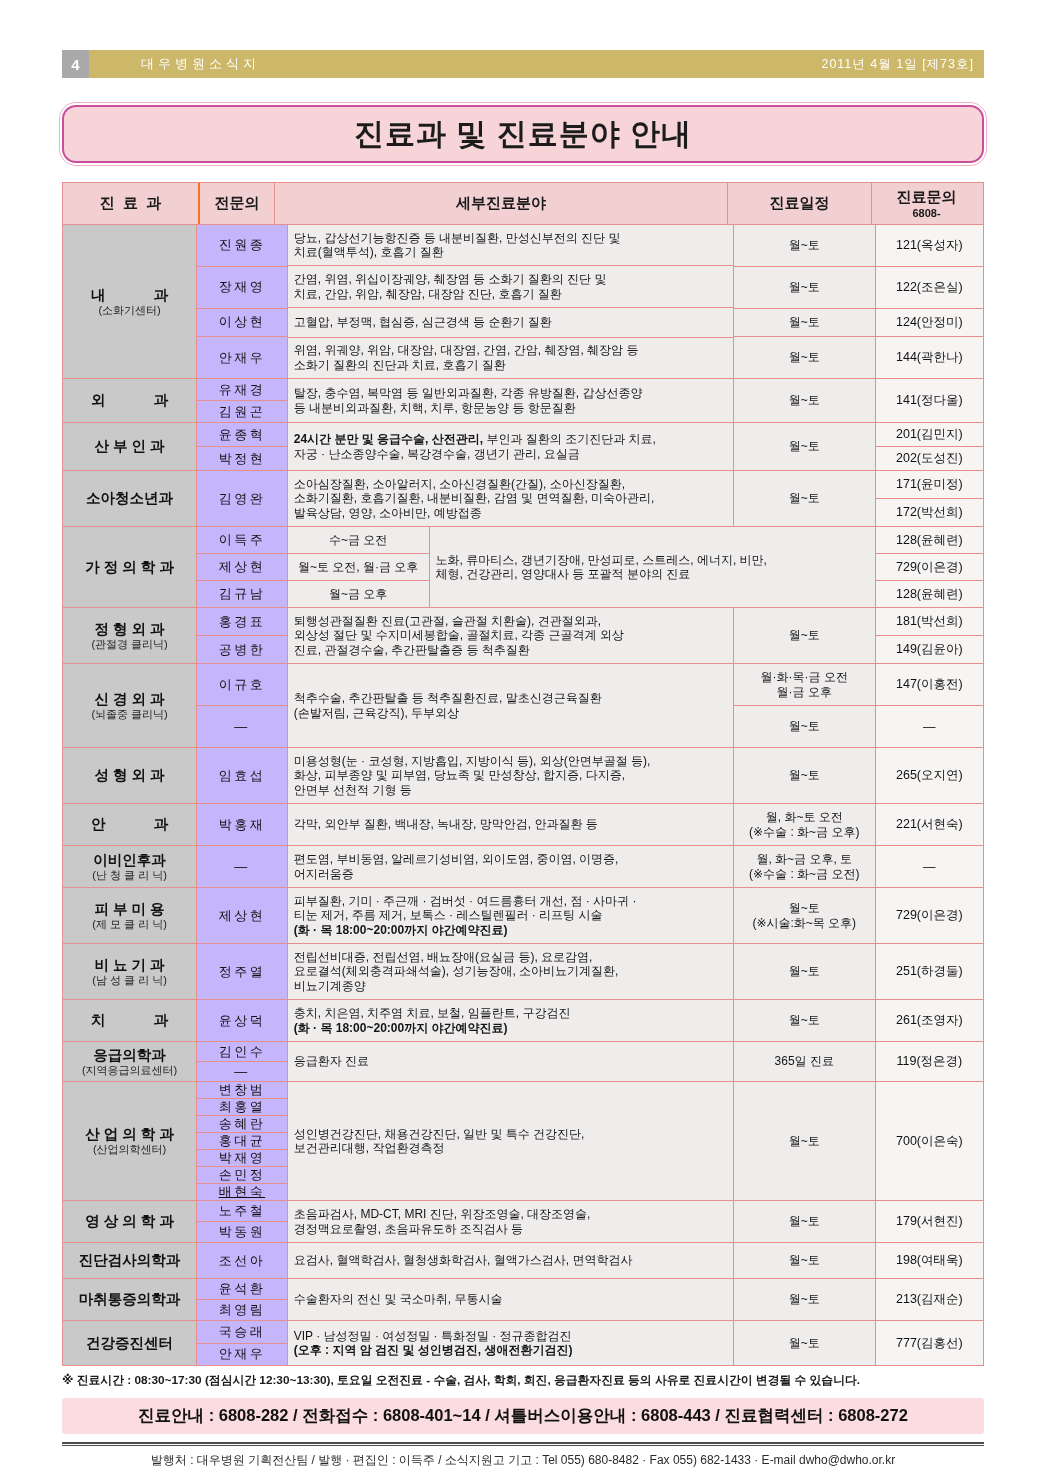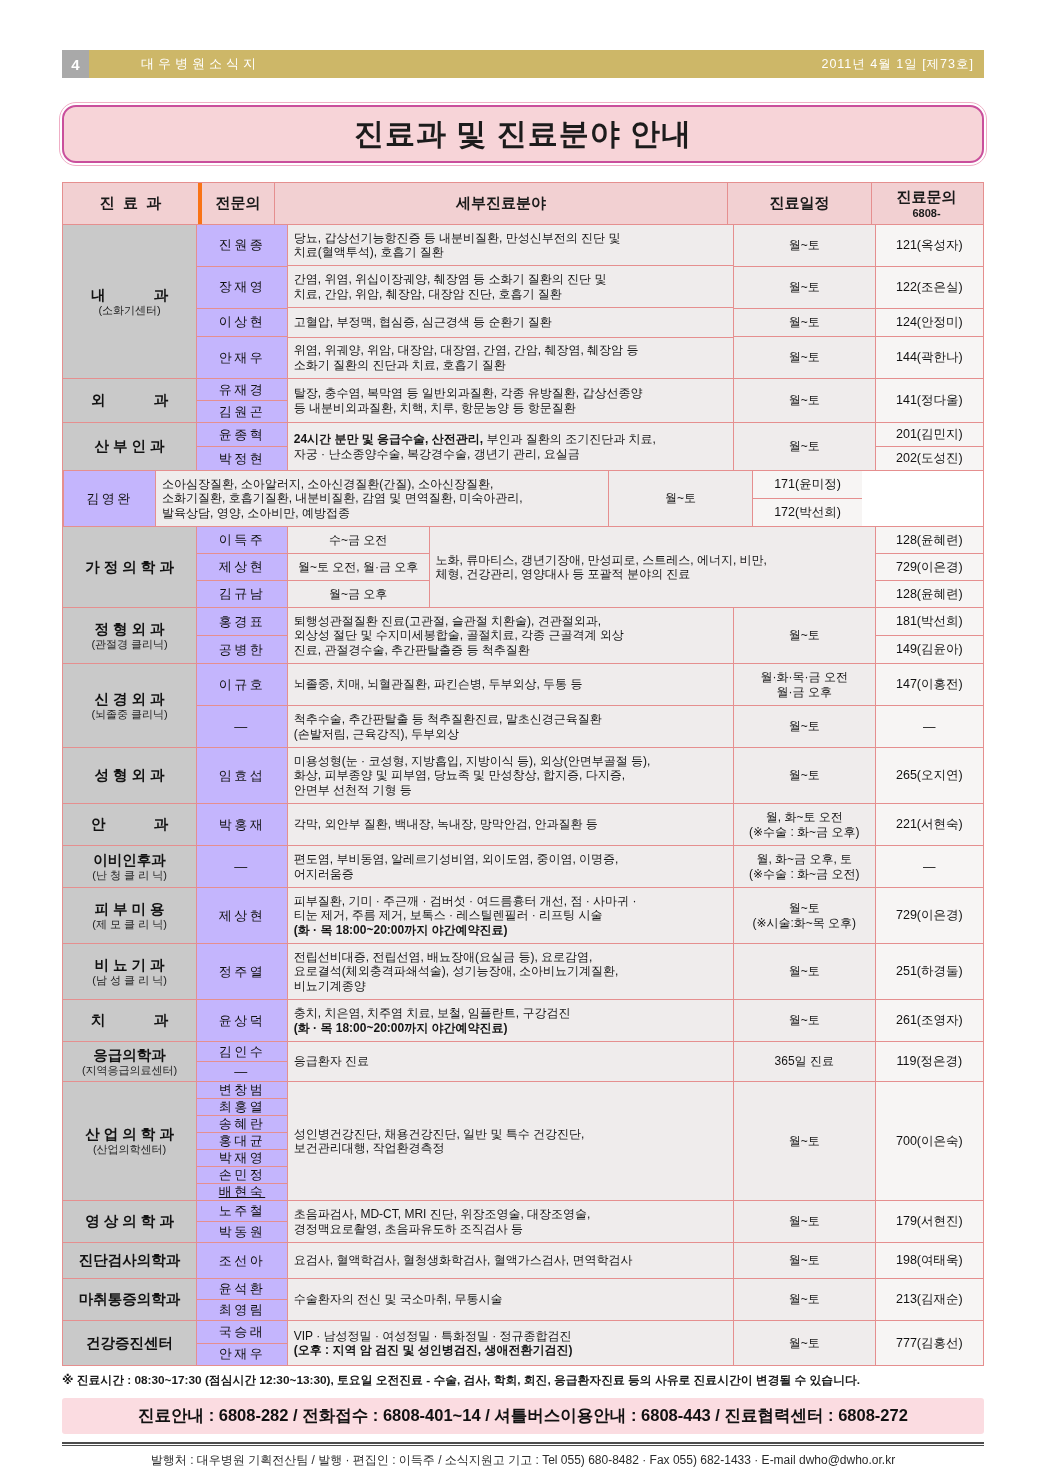--- a/index.html
+++ b/index.html
@@ -21,21 +21,21 @@
               border-radius:14px; outline:1px solid #efafc6; outline-offset:2px;
               display:flex; align-items:center; justify-content:center; }
   .titlebox .t { font-size:30px; font-weight:bold; color:#1c1c1c; letter-spacing:1px; }
 
   
   .dtable { margin-top:19px; border:1px solid #e58f8f; background:#fff; }
   .thead { display:flex; height:42px; background:#f2d0d2; border-bottom:1px solid #e58f8f; }
   .thead .hc { display:flex; flex-direction:column; align-items:center; justify-content:center;
                font-weight:bold; font-size:15px; }
   .hc.h-dept { width:135px; white-space:pre-wrap; }
-  .hc.h-doc { width:76px; border-left:4px solid #f97316; }
+  .hc.h-doc { width:76px; border-left:2px solid #f97316; }
   .hc.h-det { width:453px; border-left:1px solid #e58f8f; }
   .hc.h-sch { width:144px; border-left:1px solid #e58f8f; }
   .hc.h-con { width:110px; border-left:1px solid #e58f8f; }
   .hc .sub2 { font-size:11px; font-weight:bold; }
 
   .grp { display:flex; border-bottom:1px solid #e58f8f; }
   .grp:last-child { border-bottom:none; }
   .dept-cell { width:135px; background:#c9c9c9; display:flex; flex-direction:column;
                align-items:stretch; justify-content:center; padding:2px 7px; }
   .dept-name { font-weight:bold; font-size:14.5px; white-space:pre-wrap; text-align:center;
@@ -162,20 +162,23 @@
             </div>
             <div class="col schedules">
               <div class="cell schedule-cell" style="flex-grow: 1;">월~토</div>
             </div>
             <div class="col contacts">
               <div class="cell contact-cell" style="flex-grow: 1;">201(김민지)</div>
               <div class="cell contact-cell" style="flex-grow: 1;">202(도성진)</div>
             </div>
           </div>
           <div class="grp" style="height: 56px;">
+            <div class="dept-cell">
+              <div class="dept-name">소아청소년과</div>
+            </div>
             <div class="col doctors">
               <div class="cell doctor-cell" style="flex-grow: 1;">김영완</div>
             </div>
             <div class="col details">
               <div class="cell detail-cell" style="flex-grow: 1;">소아심장질환, 소아알러지, 소아신경질환(간질), 소아신장질환,
 소화기질환, 호흡기질환, 내분비질환, 감염 및 면역질환, 미숙아관리,
 발육상담, 영양, 소아비만, 예방접종</div>
             </div>
             <div class="col schedules">
               <div class="cell schedule-cell" style="flex-grow: 1;">월~토</div>
@@ -234,21 +237,20 @@
           <div class="grp" style="height: 84px;">
             <div class="dept-cell">
               <div class="dept-name">신 경 외 과</div>
               <div class="dept-sub">(뇌졸중 클리닉)</div>
             </div>
             <div class="col doctors">
               <div class="cell doctor-cell" style="flex-grow: 1;">이규호</div>
               <div class="cell doctor-cell" style="flex-grow: 1;">—</div>
             </div>
             <div class="col details">
-              <div class="cell detail-cell" style="flex-grow: 1;">뇌졸중, 치매, 뇌혈관질환, 파킨슨병, 두부외상, 두통 등</div>
               <div class="cell detail-cell" style="flex-grow: 1;">척추수술, 추간판탈출 등 척추질환진료, 말초신경근육질환
 (손발저림, 근육강직), 두부외상</div>
             </div>
             <div class="col schedules">
               <div class="cell schedule-cell" style="flex-grow: 1;">월·화·목·금 오전
 월·금 오후</div>
               <div class="cell schedule-cell" style="flex-grow: 1;">월~토</div>
             </div>
             <div class="col contacts">
               <div class="cell contact-cell" style="flex-grow: 1;">147(이홍전)</div>

